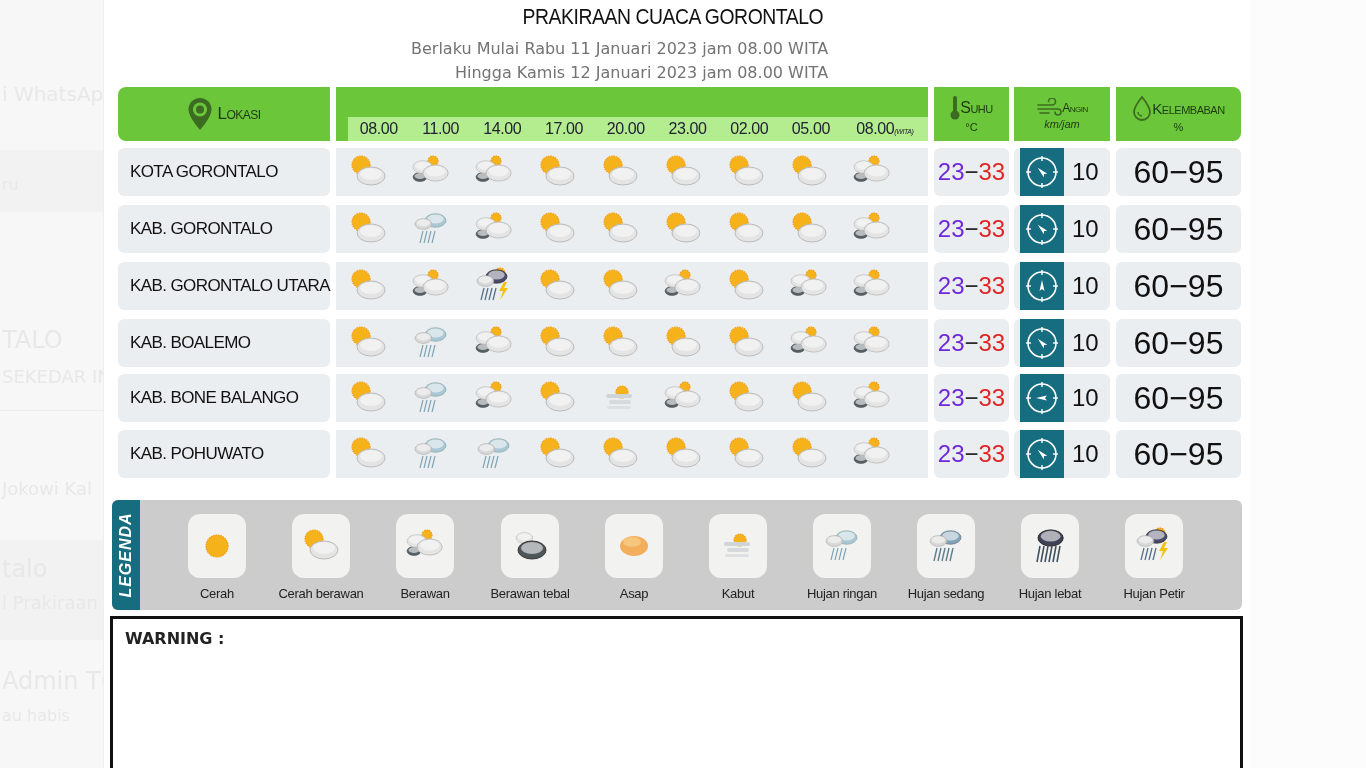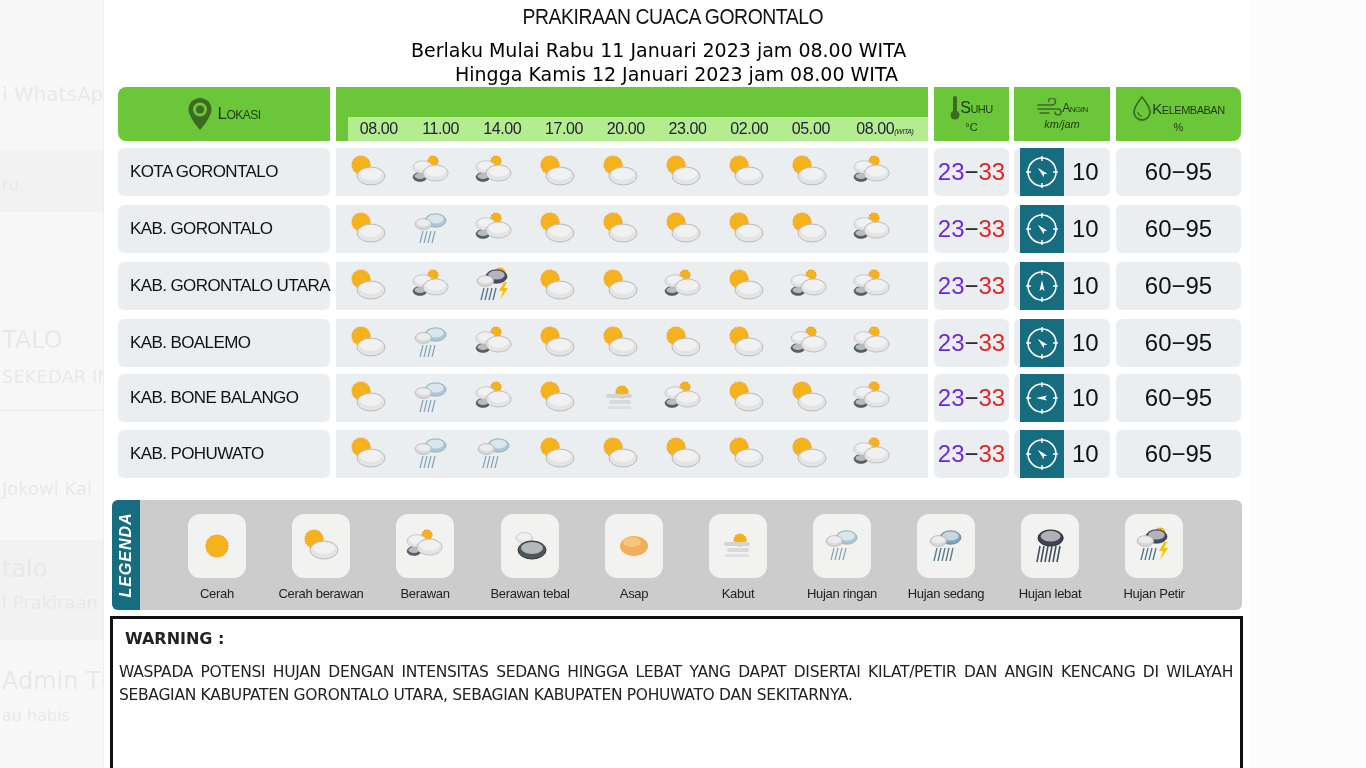--- a/index.html
+++ b/index.html
@@ -8,21 +8,21 @@
 
   
   .bg-left{position:absolute;left:0;top:0;width:104px;height:768px;background:#f7f7f7;border-right:1px solid #eee;overflow:hidden;}
   .bg-left .ghost{position:absolute;white-space:nowrap;color:#e8e8e8;font-family:"DejaVu Sans",sans-serif;}
   .bg-left .sep{position:absolute;left:0;width:104px;height:1px;background:#ececec;}
   .bg-left .band{position:absolute;left:0;width:104px;background:#f2f2f2;}
 
   .sheet{position:absolute;left:104px;top:0;width:1146px;height:768px;background:#fff;}
 
   .title{position:absolute;left:0;width:1346px;top:4px;text-align:center;font-size:22px;letter-spacing:-0.5px;transform:scaleX(0.88);transform-origin:672px 0;color:#111;}
-  .sub{position:absolute;font-family:"DejaVu Sans",sans-serif;font-size:19px;color:#000000;white-space:nowrap;}
+  .sub{position:absolute;font-family:"DejaVu Sans",sans-serif;font-size:16px;color:#737373;white-space:nowrap;}
 
   
   .hdr{position:absolute;top:87px;height:54px;background:#6cc63a;border-radius:8px;}
   .hdr-lokasi{left:118px;width:212px;display:flex;align-items:center;justify-content:center;gap:4px;border-radius:8px 0 0 8px;}
   .sc{font-variant:small-caps;}
   .hdr-text{font-size:17px;color:#1e3a12;letter-spacing:-0.5px;}
   .hdr-cuaca{left:336px;width:592px;border-radius:0;}
   .hdr-cuaca .top{height:30px;display:flex;align-items:center;justify-content:center;gap:4px;}
   .hdr-cuaca .times{position:absolute;left:12px;right:0;top:30px;height:24px;background:#b4ec90;display:flex;align-items:center;}
   .time{width:63px;text-align:center;font-size:16px;color:#223;letter-spacing:-0.4px;}
@@ -33,21 +33,21 @@
   .hcell{display:flex;flex-direction:column;align-items:center;justify-content:center;}
   .hcell .u{font-size:11px;color:#1e3a12;font-style:italic;}
 
   
   .row{position:absolute;left:118px;height:48px;}
   .cell{position:absolute;top:0;height:48px;background:#ebeef0;border-radius:6px;}
   .c-loc{left:0;width:212px;display:flex;align-items:center;padding-left:12px;font-size:17px;letter-spacing:-0.6px;color:#111;}
   .c-wx{left:218px;width:592px;display:flex;align-items:center;border-radius:0;}
   .c-t{left:816px;width:75px;display:flex;align-items:center;justify-content:center;font-size:24px;}
   .c-w{left:896px;width:96px;display:flex;align-items:center;}
-  .c-h{left:998px;width:125px;display:flex;align-items:center;justify-content:center;font-size:24px;color:#111;}
+  .c-h{left:998px;width:125px;display:flex;align-items:center;justify-content:center;font-size:32px;color:#111;}
   .tmin{color:#6d28d9;} .tdash{color:#222;} .tmax{color:#e02424;}
   .compass{width:44px;height:48px;background:#176d80;display:flex;align-items:center;justify-content:center;margin-left:6px;}
   .wspeed{font-size:24px;margin-left:8px;color:#111;}
 
   .wx{width:63px;height:48px;display:flex;align-items:center;justify-content:center;}
 
   
   .legend{position:absolute;left:112px;top:500px;width:1130px;height:110px;background:#cccccc;border-radius:6px;}
   .legend-tab{position:absolute;left:0;top:0;width:28px;height:110px;background:#176d80;border-radius:6px 0 0 6px;display:flex;align-items:center;justify-content:center;}
   .legend-tab span{transform:rotate(-90deg);color:#fff;font-weight:bold;font-style:italic;font-size:16px;letter-spacing:1px;white-space:nowrap;}
@@ -1144,14 +1144,13 @@
             <path d="M30 16 l-5 9 h4 l-3 9 l8 -12 h-4 l3 -6z" fill="#f4c20d"></path>
           </svg>
         </div>
   <div class="lg-lbl">Hujan Petir</div>
       </div>
     </div>
 </div>
 
 <div class="warn">
   <div class="warn-title">WARNING :</div>
-  <div class="warn-body">WASPADA POTENSI HUJAN DENGAN INTENSITAS SEDANG HINGGA LEBAT YANG DAPAT DISERTAI KILAT/PETIR DAN ANGIN KENCANG DI WILAYAH SEBAGIAN KABUPATEN GORONTALO UTARA, SEBAGIAN KABUPATEN POHUWATO DAN SEKITARNYA.</div>
 </div>
 
 </body></html>

